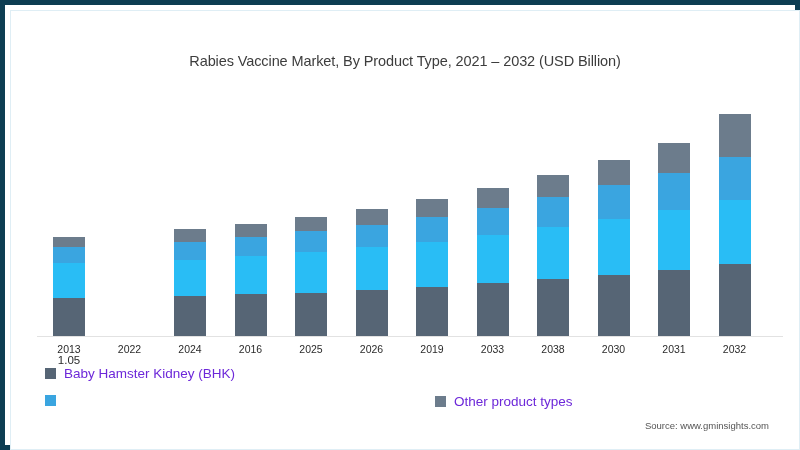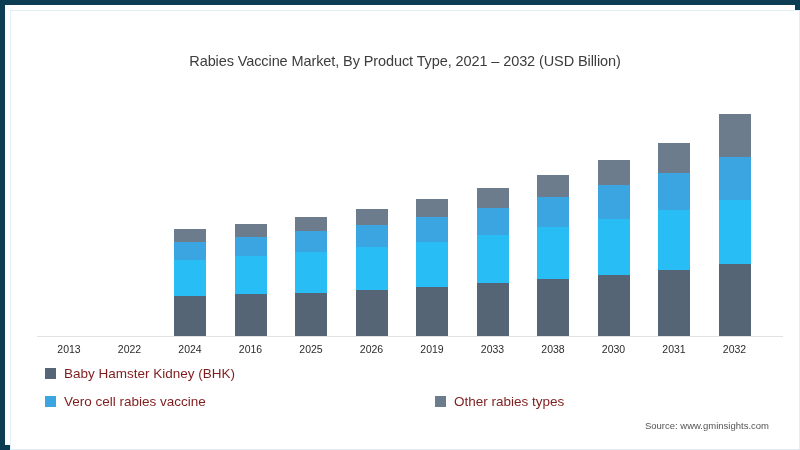--- a/index.html
+++ b/index.html
@@ -86,40 +86,47 @@
     align-items:center;
     white-space:nowrap;
   }
   .sw{
     width:11px;height:11px;
     margin-right:8px;
     flex:0 0 auto;
   }
   .legend-text{
     font-size:13.5px;
-    color:#7f1d1d;
+    color:#6d28d9;
     line-height:1;
   }
   #source{
     position:absolute;
     right:26px;bottom:14px;
     font-size:9.5px;
     color:#555555;
     white-space:nowrap;
   }
 </style>
 </head>
 <body>
 
 <div id="frame">
   <div id="inner"></div>
 
   <div id="title">Rabies Vaccine Market, By Product Type, 2021 – 2032 (USD Billion)</div>
 
   <div id="plot">
+      <div class="bar-group" style="left: 8px;">
+        <div class="seg s-other" title="Other product types 2021: 0.11" style="height: 10.384px;"></div>
+        <div class="seg s-vero" title="Vero cell rabies vaccine 2021: 0.17" style="height: 16.048px;"></div>
+        <div class="seg s-pce" title="Purified chick embryo cell rabies vaccine 2021: 0.37" style="height: 34.928px;"></div>
+        <div class="seg s-bhk" title="Baby Hamster Kidney (BHK) 2021: 0.4" style="height: 37.76px;"></div>
+        <div class="bar-label" style="top: 116.88px;">1.05</div>
+      </div>
       <div class="bar-group" style="left: 129px;">
         <div class="seg s-other" title="Other product types 2023: 0.13" style="height: 12.272px;"></div>
         <div class="seg s-vero" title="Vero cell rabies vaccine 2023: 0.19" style="height: 17.936px;"></div>
         <div class="seg s-pce" title="Purified chick embryo cell rabies vaccine 2023: 0.39" style="height: 36.816px;"></div>
         <div class="seg s-bhk" title="Baby Hamster Kidney (BHK) 2023: 0.42" style="height: 39.648px;"></div>
       </div>
       <div class="bar-group" style="left: 189.5px;">
         <div class="seg s-other" title="Other product types 2024: 0.14" style="height: 13.216px;"></div>
         <div class="seg s-vero" title="Vero cell rabies vaccine 2024: 0.2" style="height: 18.88px;"></div>
         <div class="seg s-pce" title="Purified chick embryo cell rabies vaccine 2024: 0.41" style="height: 38.704px;"></div>
@@ -192,22 +199,21 @@
       <div class="xtick" style="left: 659.5px;">2032</div>
     </div>
 
   <div id="legend">
       <div class="legend-item" style="left: 0px; top: 0px;">
         <span class="sw" style="background: rgb(86, 101, 117);"></span>
         <span class="legend-text">Baby Hamster Kidney (BHK)</span>
       </div>
       <div class="legend-item" style="left: 0px; top: 28px;">
         <span class="sw" style="background: rgb(58, 165, 224);"></span>
-        <span class="legend-text">Vero cell rabies vaccine</span>
       </div>
       <div class="legend-item" style="left: 390px; top: 28px;">
         <span class="sw" style="background: rgb(108, 124, 140);"></span>
-        <span class="legend-text">Other rabies types</span>
+        <span class="legend-text">Other product types</span>
       </div>
     </div>
 
   <div id="source">Source: www.gminsights.com</div>
 </div>
 
 </body></html>

